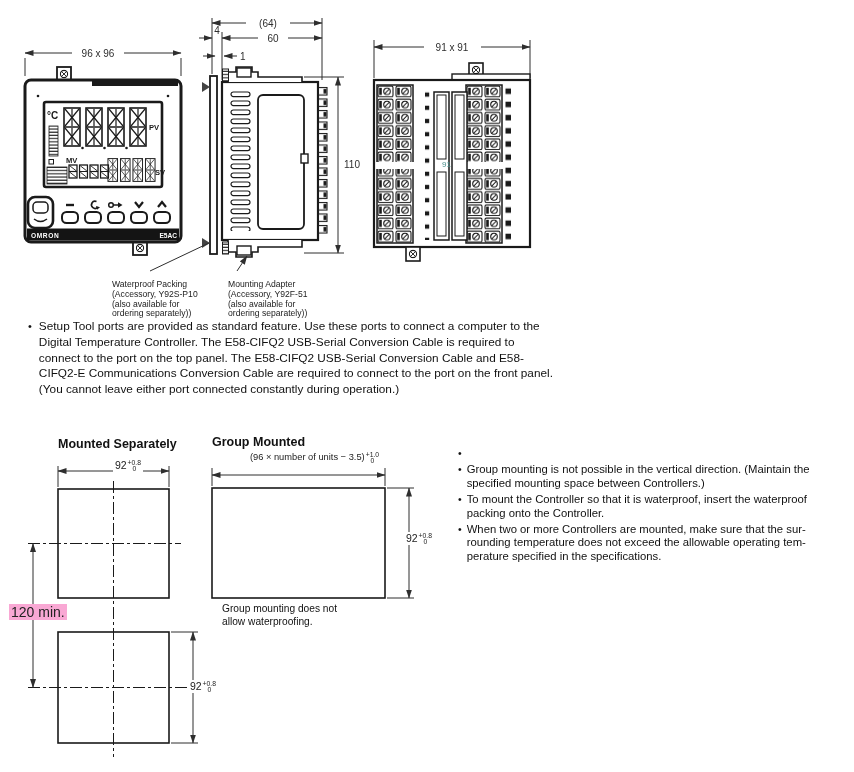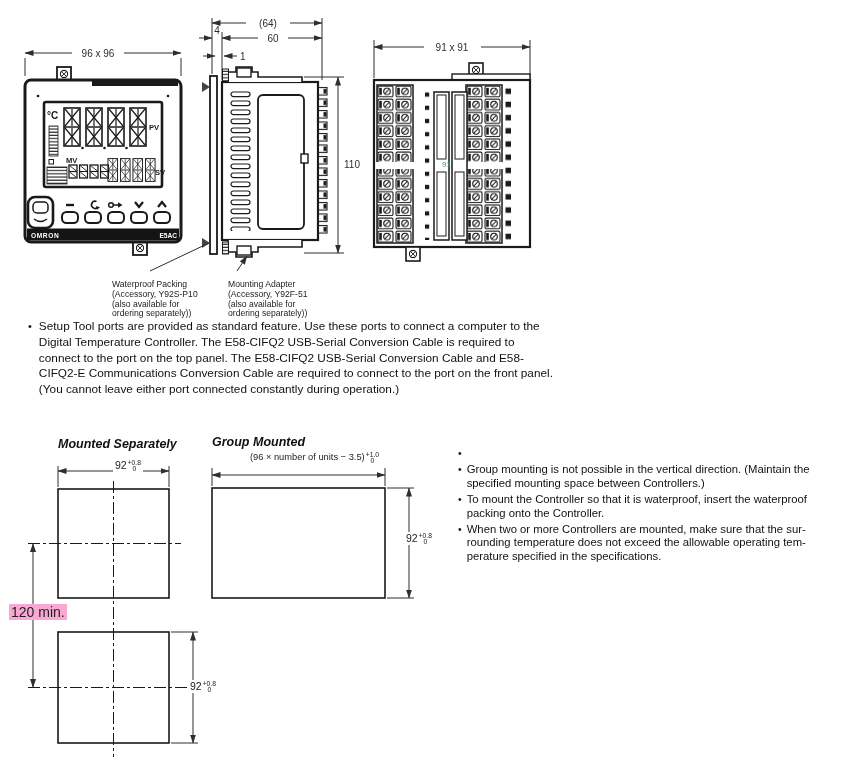--- a/index.html
+++ b/index.html
@@ -6,21 +6,21 @@
   .page{position:relative;width:854px;height:772px;background:#fff;overflow:hidden;
         font-family:"Liberation Sans",sans-serif;color:#1a1a1a;}
   .abs{position:absolute;}
   svg{display:block;}
   svg text{font-family:"Liberation Sans",sans-serif;}
   .dt{font-size:10px;fill:#2e2e2e;}
   .small-label{font-size:8.6px;line-height:9.8px;white-space:pre-line;color:#222;margin-top:12px;}
   .para-row{display:flex;gap:7px;font-size:11.8px;line-height:15.8px;color:#111;}
   .para-bullet{font-size:11px;line-height:15.8px;}
   .para-text{white-space:pre-line;}
-  .sec-title{font-weight:bold;font-size:12.5px;color:#111;font-style:italic;}
+  .sec-title{font-weight:bold;font-size:12.5px;color:#111;}
   .center{text-align:left;}
   .formula-label{font-size:9.3px;color:#222;display:flex;justify-content:center;}
   .dim-label{display:flex;justify-content:flex-end;color:#222;}
   .dimtol{display:inline-flex;align-items:center;background:#fff;padding:0 2px;font-size:10.5px;}
   .dimtol.f{font-size:9.3px;margin-left:32px;}
   .tolstack{display:inline-flex;flex-direction:column;align-items:center;
             font-size:6.8px;line-height:6.3px;margin-left:1px;transform:translateY(0.5px);}
   .plain-dim{font-size:14px;color:#222;background:#f9a8d4;padding:0 2px;}
   .caption{font-size:10.2px;line-height:12.5px;white-space:pre-line;color:#111;}
   .notes{list-style:none;margin:0;padding:0;font-size:11.3px;line-height:13.4px;color:#111;}
@@ -333,20 +333,22 @@
   <div class="abs dim-label" style="left:384px;top:532px;width:50px">
     <span class="dimtol">
       <span>92</span>
       <span class="tolstack">
         <span>+0.8</span>
         <span>0</span>
       </span>
     </span>
   </div>
 
+  <div class="abs caption" style="left:222px;top:603px">Group mounting does not
+allow waterproofing.</div>
 
   <ul class="abs notes" style="left:458px;top:447px;width:394px">
     <li>
       <span class="nb">•</span>
     </li>
     <li>
       <span class="nb">•</span>
       <span class="nt">Group mounting is not possible in the vertical direction. (Maintain the
 specified mounting space between Controllers.)</span>
     </li>

